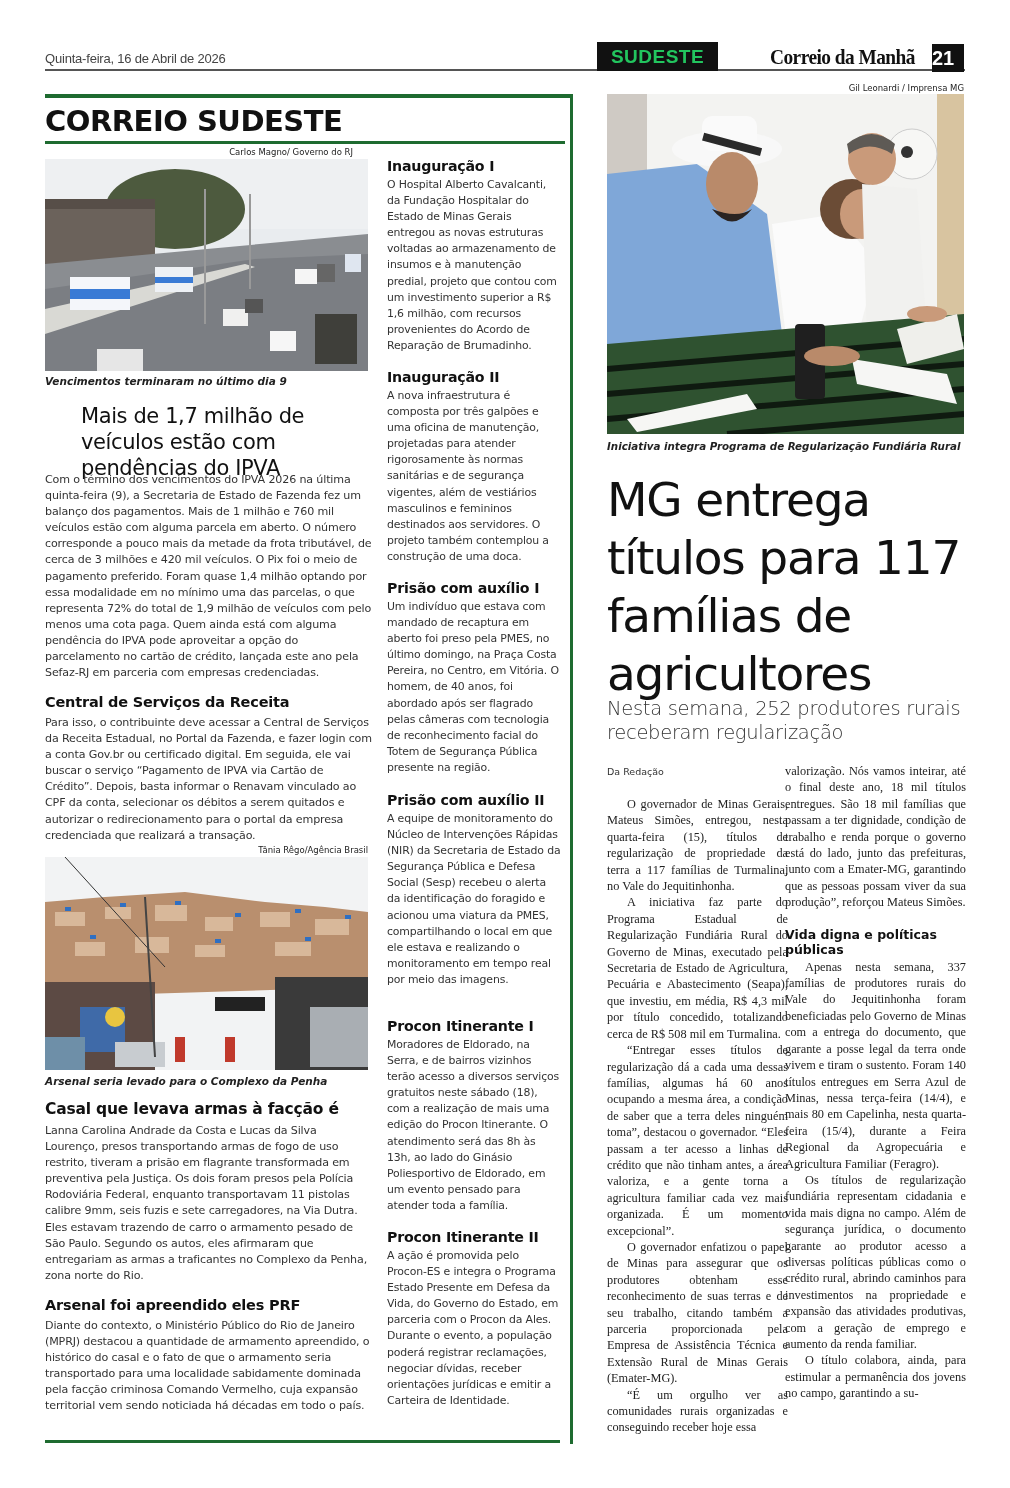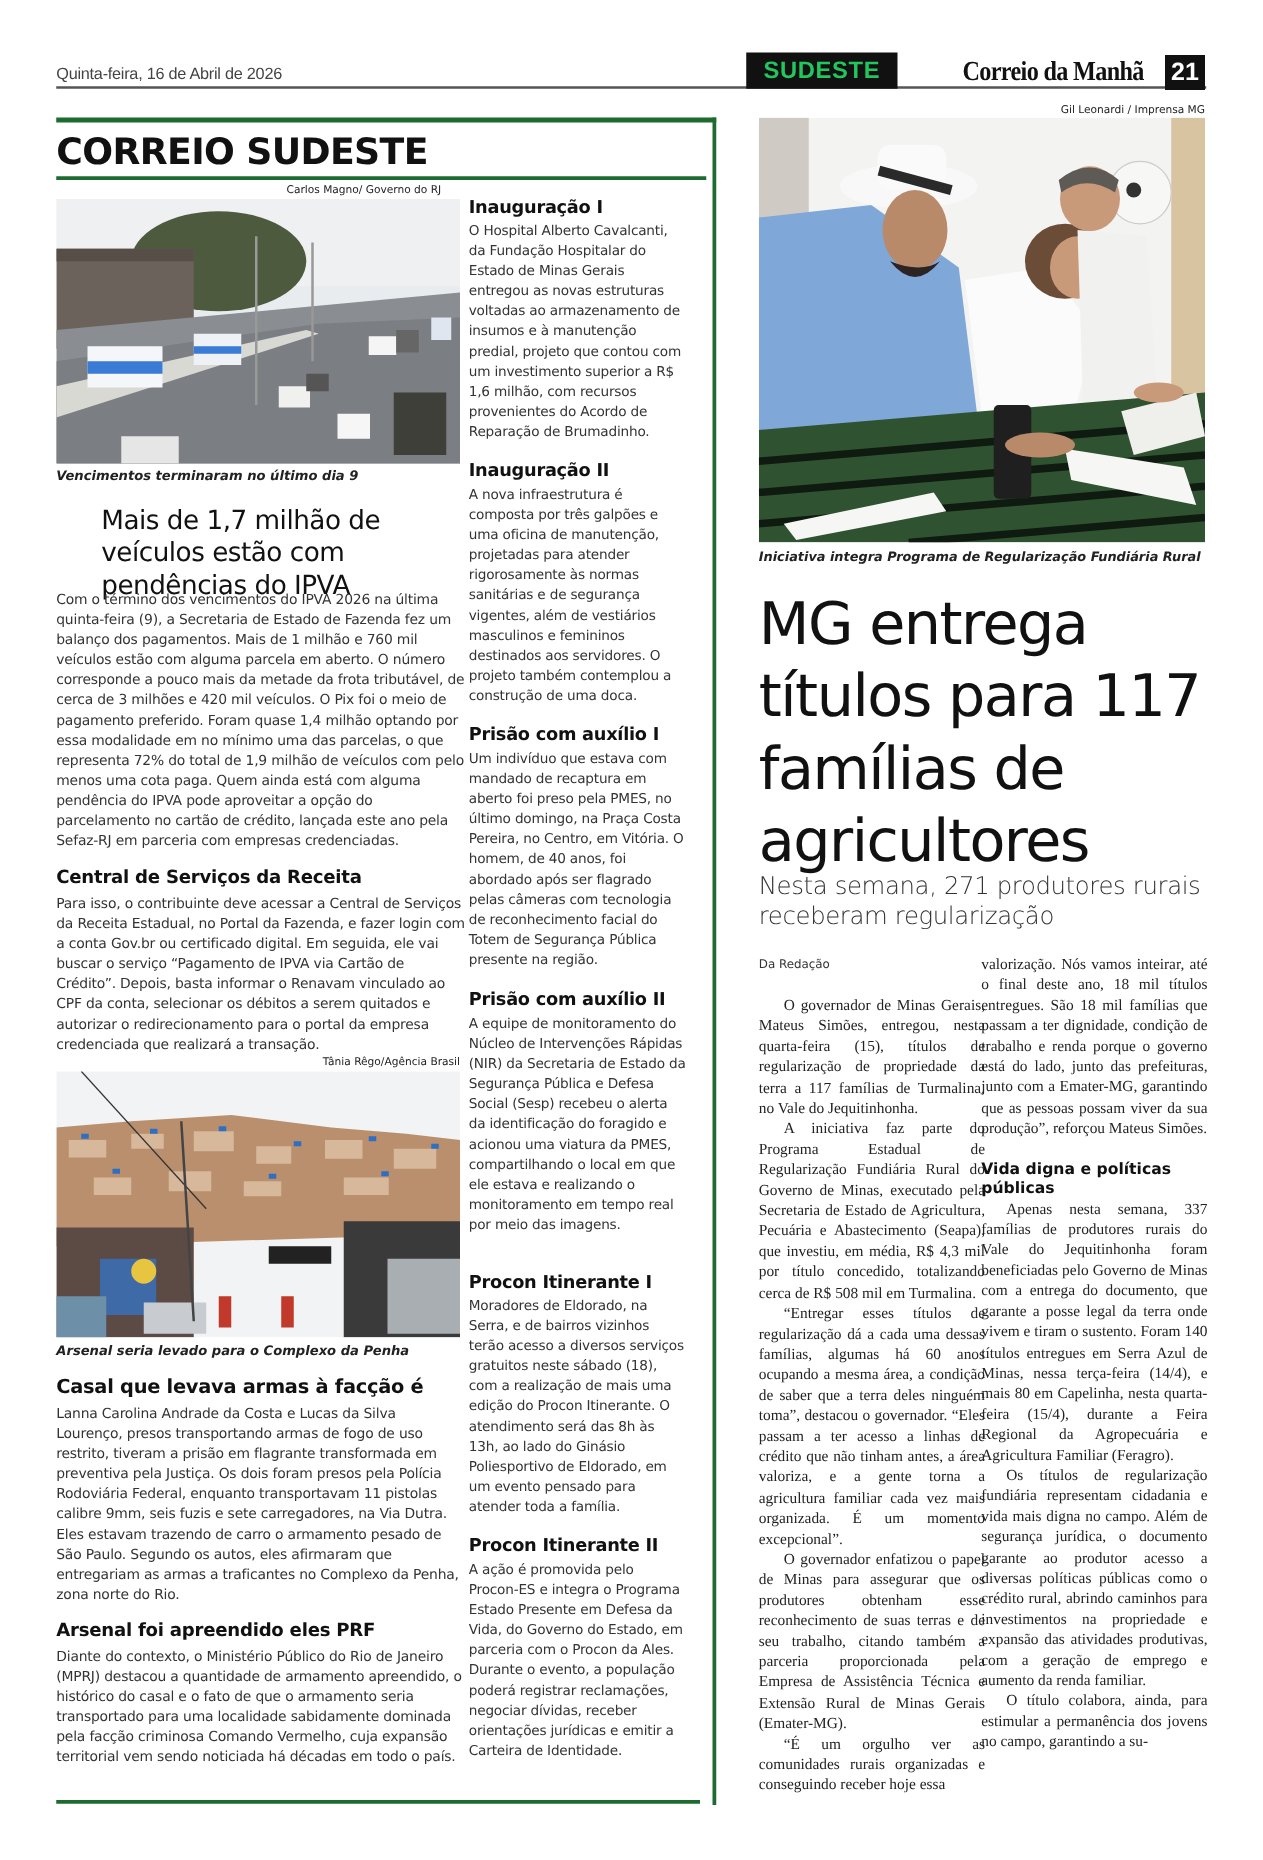--- a/index.html
+++ b/index.html
@@ -4,40 +4,40 @@
 <style>
   * { box-sizing: border-box; margin: 0; padding: 0; }
   html, body { width: 1010px; height: 1488px; background: #fff; overflow: hidden; }
   body { position: relative; font-family: "DejaVu Sans", sans-serif; color: #1a1a1a; }
 
   
   .hdr-date { position: absolute; left: 45px; top: 51px; font-size: 13px; color: #444; letter-spacing: -0.2px; font-family: "Liberation Sans", sans-serif; }
   .hdr-rule { position: absolute; left: 45px; top: 69px; width: 920px; height: 2px; background: #555; }
   .hdr-section { position: absolute; left: 597px; top: 42px; width: 121px; height: 29px; background: #111; color: #22c55e; font-family: "Liberation Sans", sans-serif; font-weight: bold; font-size: 19px; text-align: center; line-height: 29px; letter-spacing: 0.5px; }
   .hdr-brand { position: absolute; left: 770px; top: 44px; font-family: "Liberation Serif", serif; font-weight: bold; font-size: 22px; color: #111; letter-spacing: -0.6px; transform: scaleX(0.88); transform-origin: left center; }
-  .hdr-page { position: absolute; left: 932px; top: 44px; width: 32px; height: 28px; background: #111; color: #fff; font-family: "Liberation Sans", sans-serif; font-weight: bold; font-size: 20px; text-align: center; line-height: 28px; }
+  .hdr-page { position: absolute; left: 932px; top: 44px; width: 32px; height: 28px; background: #111; color: #fff; font-family: "Liberation Sans", sans-serif; font-weight: bold; font-size: 20px; line-height: 28px; }
 
   
   .gb-top { position: absolute; left: 45px; top: 94px; width: 528px; height: 4px; background: #1e6b30; }
   .gb-right { position: absolute; left: 570px; top: 94px; width: 3px; height: 1350px; background: #1e6b30; }
   .gb-title-rule { position: absolute; left: 45px; top: 141px; width: 520px; height: 3px; background: #1e6b30; }
   .gb-bottom-rule { position: absolute; left: 45px; top: 1440px; width: 515px; height: 3px; background: #1e6b30; }
   .gb-title { position: absolute; left: 45px; top: 104px; font-family: "DejaVu Sans", sans-serif; font-weight: bold; font-size: 29px; color: #111; letter-spacing: -0.5px; }
 
   .credit { position: absolute; font-size: 8.5px; color: #222; font-family: "DejaVu Sans", sans-serif; text-align: right; }
   .caption { position: absolute; font-size: 10.5px; font-style: italic; font-weight: bold; color: #222; font-family: "DejaVu Sans", sans-serif; }
 
   .photo { position: absolute; overflow: hidden; }
 
   .sans-body { font-family: "DejaVu Sans", sans-serif; font-size: 11.1px; line-height: 16.1px; color: #333; letter-spacing: -0.15px; }
   .h-left { font-family: "DejaVu Sans", sans-serif; font-size: 21px; line-height: 26px; color: #111; letter-spacing: -0.4px; margin-left: 36px; }
   .sub-h { font-family: "DejaVu Sans", sans-serif; font-weight: bold; font-size: 14.5px; line-height: 20px; color: #111; letter-spacing: -0.2px; }
   .blk { position: absolute; }
 
-  .col2 { position: absolute; left: 375px; width: 174px; }
+  .col2 { position: absolute; left: 387px; width: 174px; }
   .col2 .sub-h { font-size: 14.2px; margin-bottom: 1px; }
   .col2 .sans-body { font-size: 10.9px; line-height: 16.1px; }
 
   
   .big-h { position: absolute; left: 607px; top: 471px; width: 370px; font-family: "DejaVu Sans", sans-serif; font-size: 47px; line-height: 58px; font-weight: 500; color: #111; letter-spacing: -1.2px; }
   .deck { position: absolute; left: 607px; top: 697px; width: 370px; font-family: "DejaVu Sans", sans-serif; font-size: 19.5px; line-height: 24px; color: #333; font-weight: 300; letter-spacing: -0.3px; }
   .byline { position: absolute; left: 607px; top: 766px; font-size: 9.5px; color: #333; }
   .serif-col { position: absolute; width: 181px; font-family: "Liberation Serif", serif; font-size: 12.3px; line-height: 16.4px; color: #222; text-align: justify; hyphens: auto; }
   .serif-col p { text-indent: 20px; }
   .serif-col p.noind { text-indent: 0; }
@@ -199,21 +199,21 @@
     <polygon points="245,265 340,280 350,310 250,290" fill="#f6f6f4"></polygon>
     <polygon points="20,325 140,300 150,315 30,338" fill="#f6f6f4"></polygon>
     <polygon points="290,235 350,220 357,255 300,270" fill="#efefeb"></polygon>
     <ellipse cx="225" cy="262" rx="28" ry="10" fill="#b98a6a"></ellipse>
     <ellipse cx="320" cy="220" rx="20" ry="8" fill="#c99a7a"></ellipse>
   </svg>
 </div>
 <div class="caption" style="left:607px; top:440px; font-size:10.3px;">Iniciativa integra Programa de Regularização Fundiária Rural</div>
 
 <div class="big-h">MG entrega títulos para 117 famílias de agricultores</div>
-<div class="deck">Nesta semana, 271 produtores rurais receberam regularização</div>
+<div class="deck">Nesta semana, 252 produtores rurais receberam regularização</div>
 <div class="byline">Da Redação</div>
 
 <div class="serif-col" style="left:607px; top:796px;">
   <p>O governador de Minas Gerais, Mateus Simões, entregou, nesta quarta-feira (15), títulos de regularização de propriedade da terra a 117 famílias de Turmalina, no Vale do Jequitinhonha.</p>
   <p>A iniciativa faz parte do Programa Estadual de Regularização Fundiária Rural do Governo de Minas, executado pela Secretaria de Estado de Agricultura, Pecuária e Abastecimento (Seapa), que investiu, em média, R$ 4,3 mil por título concedido, totalizando cerca de R$ 508 mil em Turmalina.</p>
   <p>“Entregar esses títulos de regularização dá a cada uma dessas famílias, algumas há 60 anos ocupando a mesma área, a condição de saber que a terra deles ninguém toma”, destacou o governador. “Eles passam a ter acesso a linhas de crédito que não tinham antes, a área valoriza, e a gente torna a agricultura familiar cada vez mais organizada. É um momento excepcional”.</p>
   <p>O governador enfatizou o papel de Minas para assegurar que os produtores obtenham esse reconhecimento de suas terras e de seu trabalho, citando também a parceria proporcionada pela Empresa de Assistência Técnica e Extensão Rural de Minas Gerais (Emater-MG).</p>
   <p>“É um orgulho ver as comunidades rurais organizadas e conseguindo receber hoje essa</p>
 </div>
 

